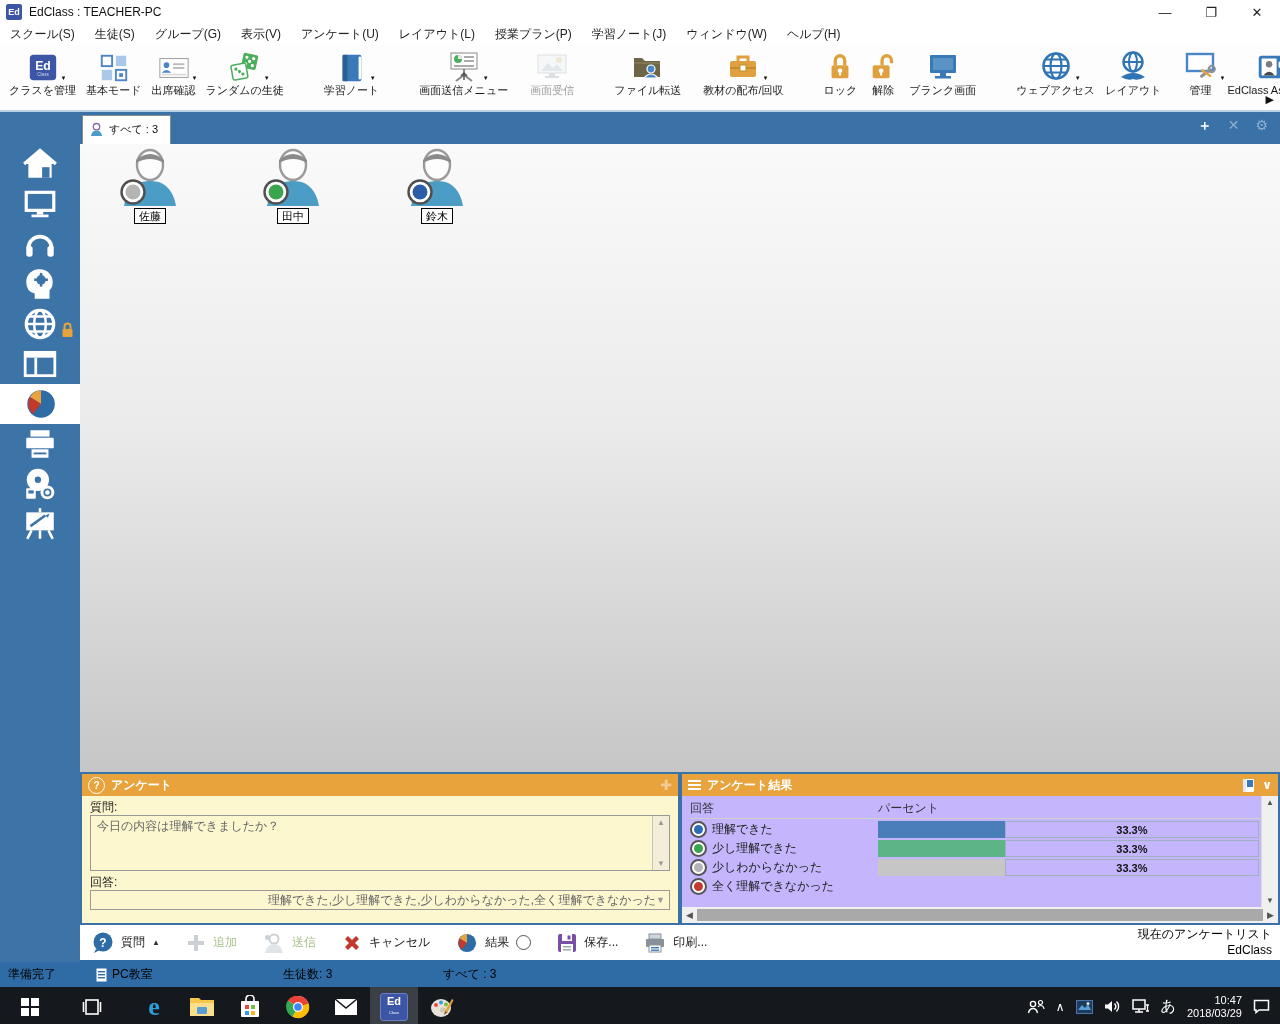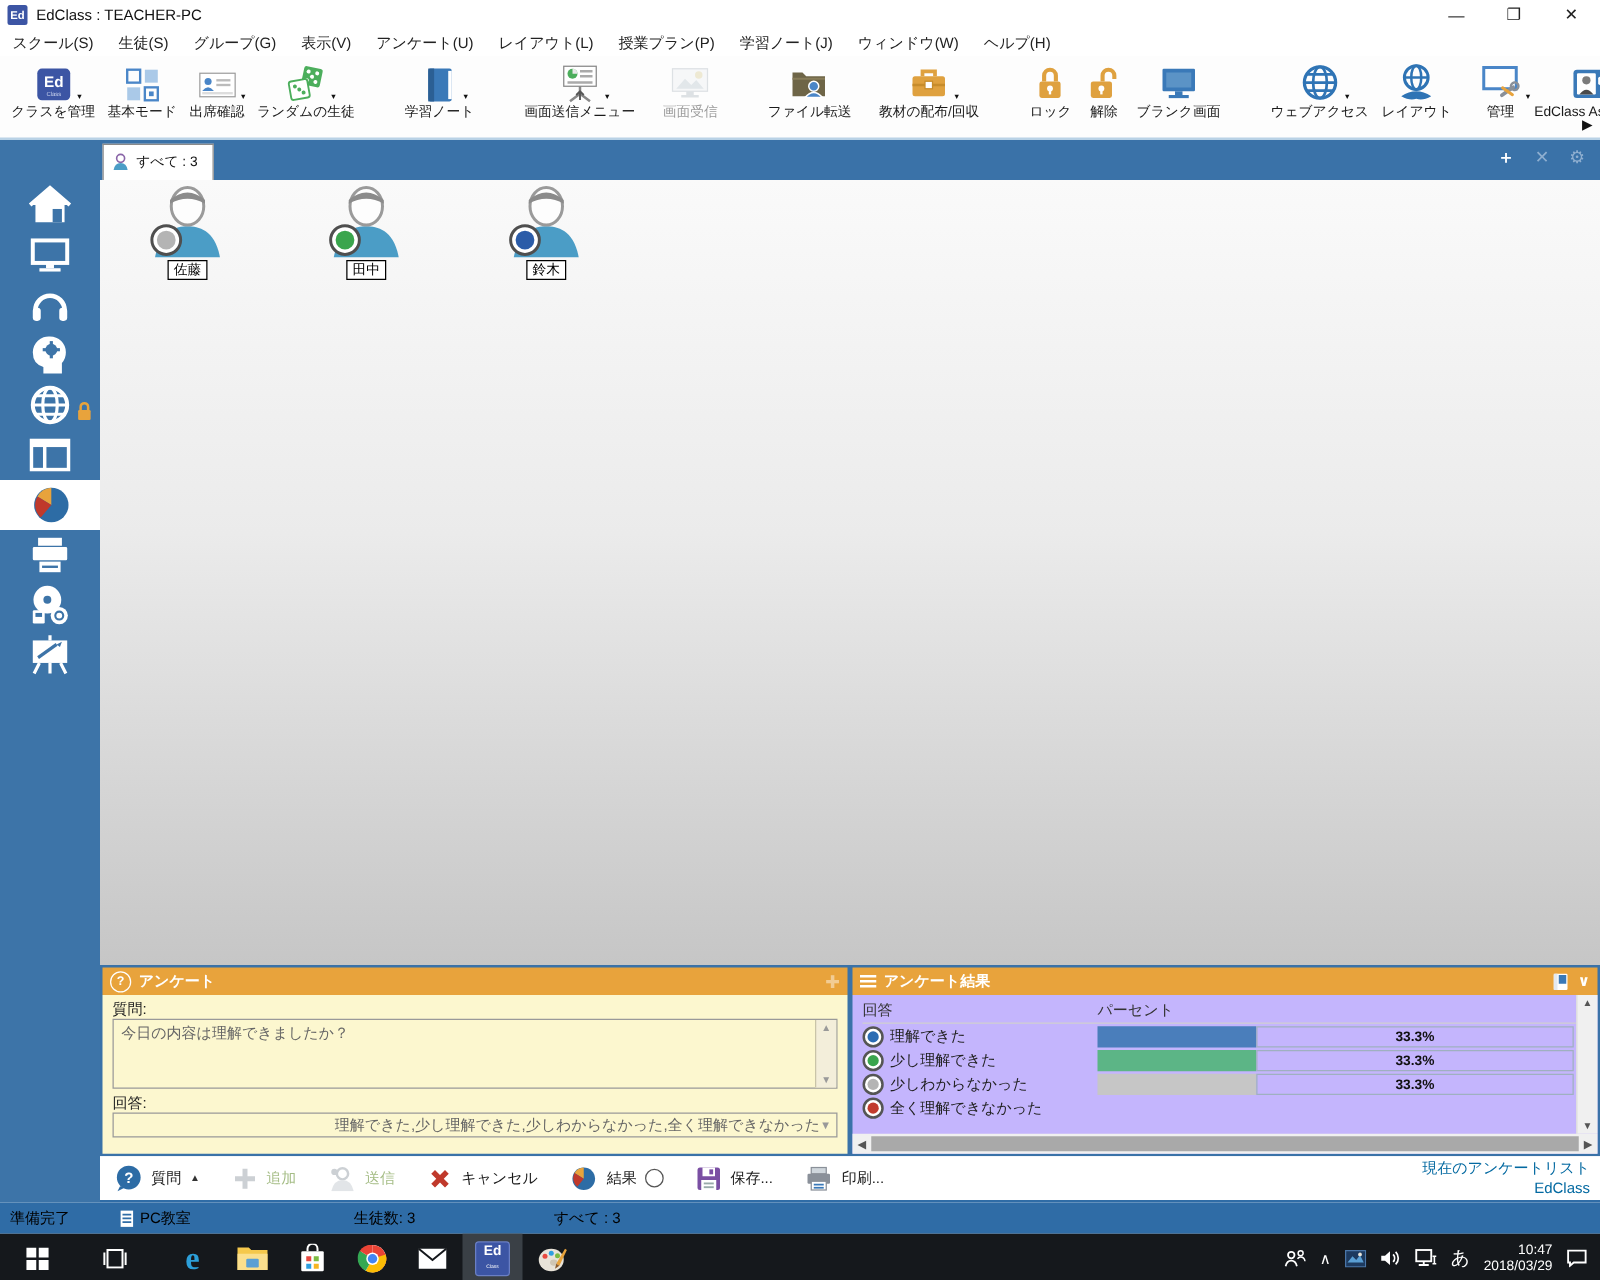--- a/index.html
+++ b/index.html
@@ -82,21 +82,21 @@
   .vscroll{width:16px;background:#f0f0f0;border-left:1px solid #dcdcdc;display:flex;flex-direction:column;justify-content:space-between;align-items:center;color:#555;font-size:8px;padding:2px 0}
   .hscroll{height:16px;background:#f0f0f0;display:flex;align-items:center;font-size:9px;color:#555;padding:0 4px;gap:4px}
   .hthumb{flex:1;background:#a9a9a9;height:12px}
 
   
   .actionbar{height:35px;background:#fff;display:flex;align-items:center;padding-left:12px;position:relative;border-bottom:2px solid #2f6ca6}
   .abtn{display:flex;align-items:center;gap:7px;font-size:12px;color:#1a1a1a;margin-right:26px;white-space:nowrap}
   .abtn.disabled{opacity:.5;color:#4d7c0f}
   .tri-up{font-size:8px;color:#333}
   .ring{width:13px;height:13px;border:1.5px solid #555;border-radius:50%}
-  .alist{position:absolute;right:8px;top:1px;text-align:right;font-size:12px;color:#0369a1;line-height:16px}
+  .alist{position:absolute;right:8px;top:1px;text-align:right;font-size:12px;color:#000000;line-height:16px}
 
   
   .statusbar{height:25px;background:#2f6ca6;color:#000000;font-size:12px;position:relative}
   .sseg{position:absolute;top:4px;display:flex;align-items:center;gap:5px}
 
   
   .taskbar{height:39px;background:#15181c;display:flex;align-items:center;padding-left:6px;position:relative}
   .tslot{width:48px;height:39px;display:flex;align-items:center;justify-content:center;position:relative}
   .tslot.active{background:#3a4046}
   .tslot.open::after{content:"";position:absolute;bottom:0;left:9px;right:9px;height:2px;background:#76b9ed}

